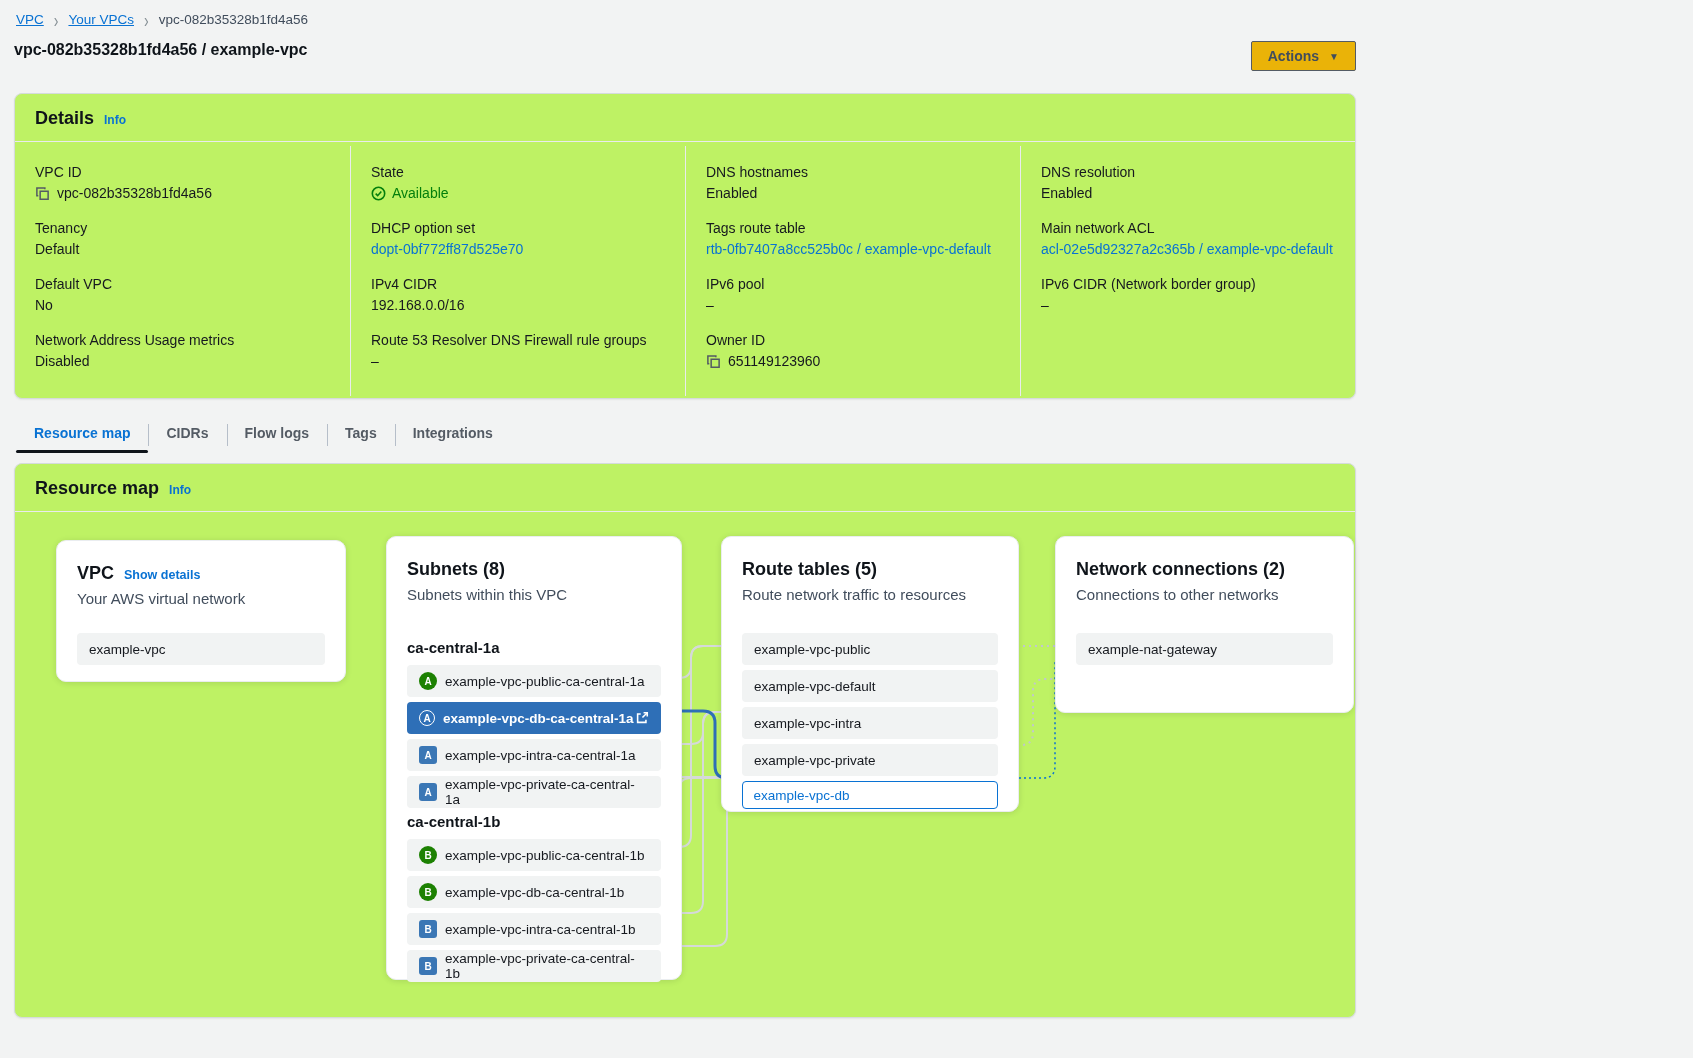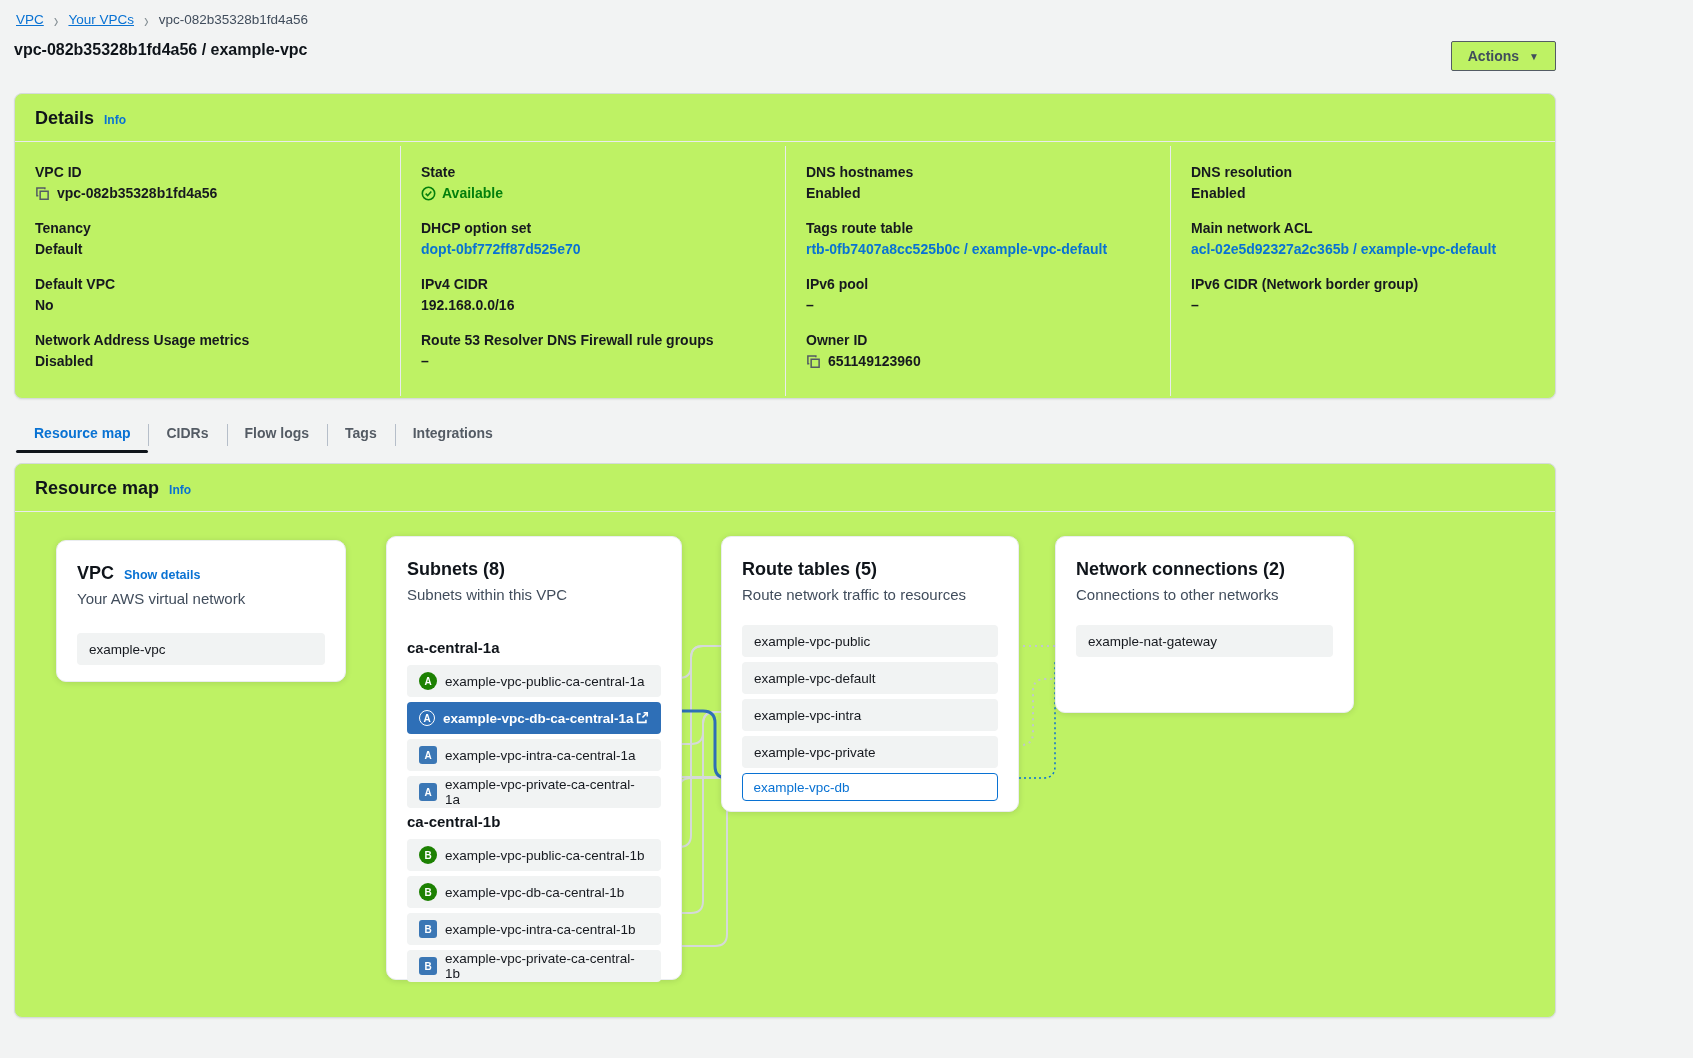--- a/index.html
+++ b/index.html
@@ -4,50 +4,50 @@
 <style>
   * { box-sizing: border-box; margin: 0; padding: 0; }
   html,body { width:1693px; height:1058px; }
   body {
     background:#f2f3f3;
     font-family:"Liberation Sans", sans-serif;
     color:#16191f;
     overflow:hidden;
   }
   .page { width:1693px; height:1058px; position:relative; }
-  .content { width:1556px; padding-left:14px; }
+  .content { width:1356px; padding-left:14px; }
 
   
   .breadcrumb { display:flex; align-items:center; gap:10px; padding:12px 2px 0 2px; font-size:13.5px; }
   .breadcrumb a { color:#0972d3; text-decoration:underline; cursor:pointer; }
   .crumb-sep { color:#879196; font-size:14px; line-height:14px; transform:scaleY(1.4); }
   .crumb-current { color:#414d5c; }
 
   
   .title-row { position:relative; margin-top:14px; height:40px; }
   .page-title { font-size:16px; font-weight:700; color:#0f141a; }
   .actions-btn {
     position:absolute; right:0px; top:0px;
-    background:#bef264; border:1px solid #545b64; border-radius:2px;
+    background:#eab308; border:1px solid #545b64; border-radius:2px;
     font-family:inherit; font-size:14px; font-weight:700; color:#414d5c;
     padding:6px 16px; display:flex; align-items:center; gap:10px; cursor:pointer;
   }
   .caret { font-size:10px; color:#414d5c; }
 
   
   .panel { background:#bef264; border:1px solid #d5dbdb; border-radius:8px; box-shadow:0 1px 2px rgba(0,0,0,.06); margin-top:12px; }
   .panel-header { display:flex; align-items:baseline; gap:10px; padding:14px 20px 12px 20px; border-bottom:1px solid #e9ebed; }
   .panel-title { font-size:18px; font-weight:700; color:#0f141a; }
   .info-link { font-size:12px; font-weight:700; color:#0972d3; cursor:pointer; text-decoration:none; }
 
   
   .details-grid { display:grid; grid-template-columns:repeat(4,1fr); padding:4px 0 2px 0; }
   .details-col { padding:16px 20px 10px 20px; }
   .details-col + .details-col { border-left:1px solid #e9ebed; }
-  .field { margin-bottom:15px;font-weight:bold; }
+  .field { margin-bottom:15px; }
   .field-label { font-size:14px; line-height:20px; color:#16191f; margin-bottom:1px; }
   .field-value { font-size:14px; line-height:20px; color:#16191f; display:flex; align-items:center; gap:7px; }
   .field-value a { color:#0972d3; text-decoration:none; cursor:pointer; }
   .copy-btn { background:none; border:none; padding:0; cursor:pointer; color:#545b64; display:inline-flex; }
   .status-green { color:#037f0c; display:inline-flex; align-items:center; gap:6px; }
 
   
   .tabs { display:flex; margin-top:18px; padding-left:2px; }
   .tab { position:relative; padding:8px 18px 10px 18px; font-size:14px; font-weight:700; color:#545b64; cursor:pointer; }
   .tab + .tab::before { content:""; position:absolute; left:0; top:7px; width:1px; height:22px; background:#b6bec9; }
@@ -63,21 +63,21 @@
   .rm-title { font-size:18px; line-height:24px; font-weight:700; color:#0f141a; }
   .rm-link { font-size:12.5px; font-weight:700; color:#0972d3; cursor:pointer; text-decoration:none; }
   .rm-sub { font-size:15px; line-height:16px; margin-top:6px; color:#414d5c; }
   .rm-row { height:28px; border-radius:4px; background:#f1f3f3; display:flex; align-items:center;
             padding:16px 12px; font-size:13.5px; color:#16191f; margin-bottom:5px; cursor:pointer; }
   .rm-row.outlined { background:#fff; border:1.5px solid #0972d3; color:#0972d3; padding:0 10.5px; }
   .vpc-item { margin-top:26px; }
   .az-heading { font-size:15px; line-height:18px; font-weight:700; color:#0f141a; margin-top:36px; }
   .az-heading.second { margin-top:0; }
   .subnet-rows { margin-top:8px; }
-  .route-rows, .net-rows { margin-top:22px; }
+  .route-rows, .net-rows { margin-top:30px; }
   .subnet-row.selected { background:#2e6fb7; color:#fff; font-weight:700; }
   .badge { width:18px; height:18px; border-radius:50%; display:flex; align-items:center; justify-content:center;
            font-size:10px; font-weight:700; color:#fff; margin-right:8px; flex:none; }
   .badge.green { background:#1d8102; }
   .badge.bluesq { background:#3b77b5; border-radius:3px; }
   .badge.outline { background:transparent; border:1.5px solid #fff; width:16px; height:16px; }
   .ext-link { margin-left:auto; display:inline-flex; cursor:pointer; }
 </style>
 </head>
 <body>

